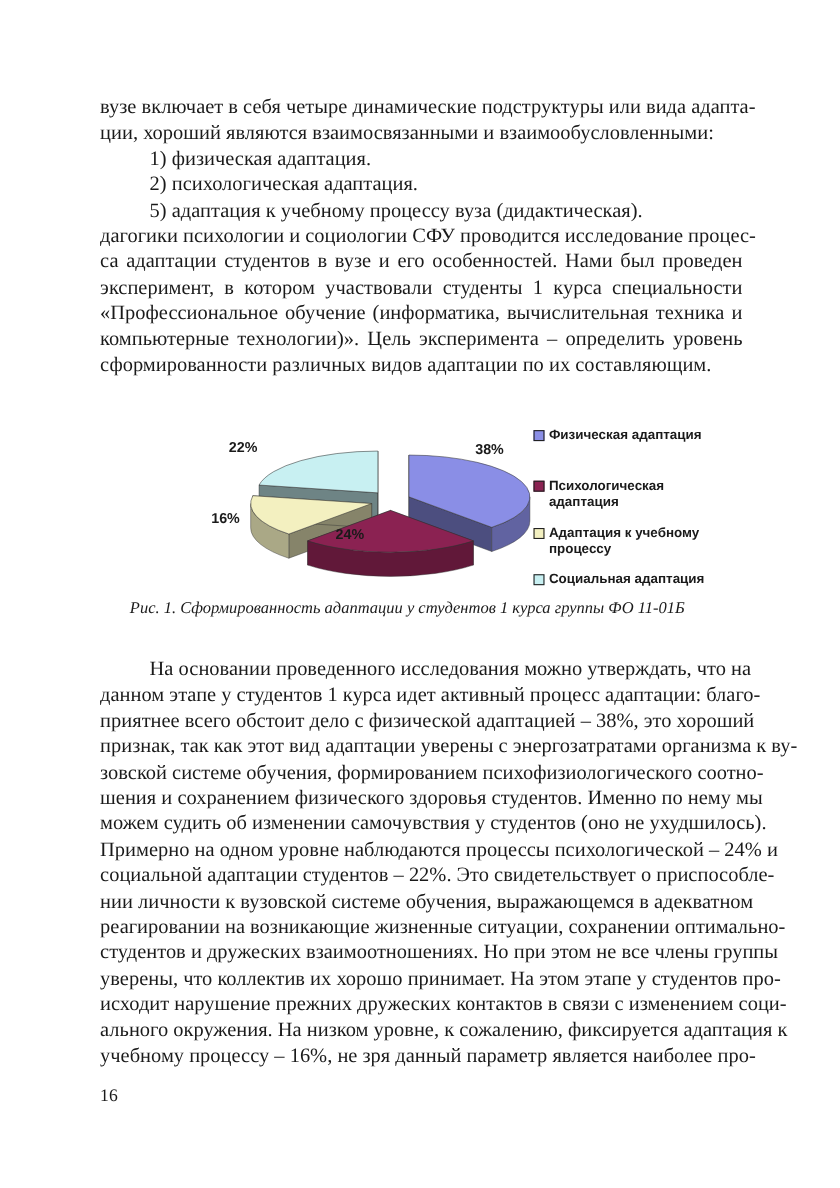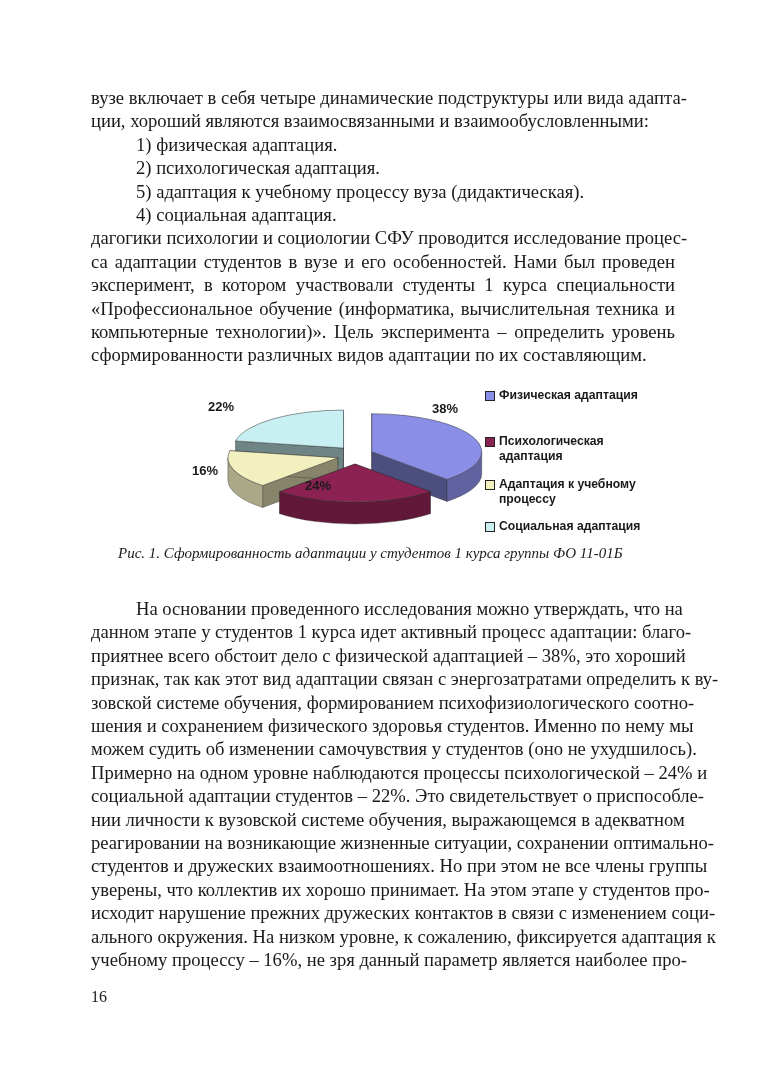--- a/index.html
+++ b/index.html
@@ -23,21 +23,20 @@
 </head>
 <body>
 
 <div class="page">
   <div class="p">
     <span class="line">вузе включает в себя четыре динамические подструктуры или вида адапта-</span>
     <span class="line last">ции, хороший являются взаимосвязанными и взаимообусловленными:</span>
     <span class="line list-item">1) физическая адаптация.</span>
     <span class="line list-item">2) психологическая адаптация.</span>
     <span class="line list-item">5) адаптация к учебному процессу вуза (дидактическая).</span>
-    <span class="line list-item">4) социальная адаптация.</span>
   </div>
   <div class="p">
     <span class="line">дагогики психологии и социологии СФУ проводится исследование процес-</span>
     <span class="line">са адаптации студентов в вузе и его особенностей. Нами был проведен</span>
     <span class="line">эксперимент, в котором участвовали студенты 1 курса специальности</span>
     <span class="line">«Профессиональное обучение (информатика, вычислительная техника и</span>
     <span class="line">компьютерные технологии)». Цель эксперимента – определить уровень</span>
     <span class="line last">сформированности различных видов адаптации по их составляющим.</span>
   </div>
 </div>
@@ -95,21 +94,21 @@
   </div>
 </div>
 
 <div class="caption">Рис. 1. Сформированность адаптации у студентов 1 курса группы ФО 11-01Б</div>
 
 <div class="page" style="top:597px">
   <div class="p" id="p2">
       <span class="line indent">На основании проведенного исследования можно утверждать, что на</span>
       <span class="line">данном этапе у студентов 1 курса идет активный процесс адаптации: благо-</span>
       <span class="line">приятнее всего обстоит дело с физической адаптацией – 38%, это хороший</span>
-      <span class="line">признак, так как этот вид адаптации связан с энергозатратами определить к ву-</span>
+      <span class="line">признак, так как этот вид адаптации уверены с энергозатратами организма к ву-</span>
       <span class="line">зовской системе обучения, формированием психофизиологического соотно-</span>
       <span class="line">шения и сохранением физического здоровья студентов. Именно по нему мы</span>
       <span class="line">можем судить об изменении самочувствия у студентов (оно не ухудшилось).</span>
       <span class="line">Примерно на одном уровне наблюдаются процессы психологической – 24% и</span>
       <span class="line">социальной адаптации студентов – 22%. Это свидетельствует о приспособле-</span>
       <span class="line">нии личности к вузовской системе обучения, выражающемся в адекватном</span>
       <span class="line">реагировании на возникающие жизненные ситуации, сохранении оптимально-</span>
       <span class="line">студентов и дружеских взаимоотношениях. Но при этом не все члены группы</span>
       <span class="line">уверены, что коллектив их хорошо принимает. На этом этапе у студентов про-</span>
       <span class="line">исходит нарушение прежних дружеских контактов в связи с изменением соци-</span>

